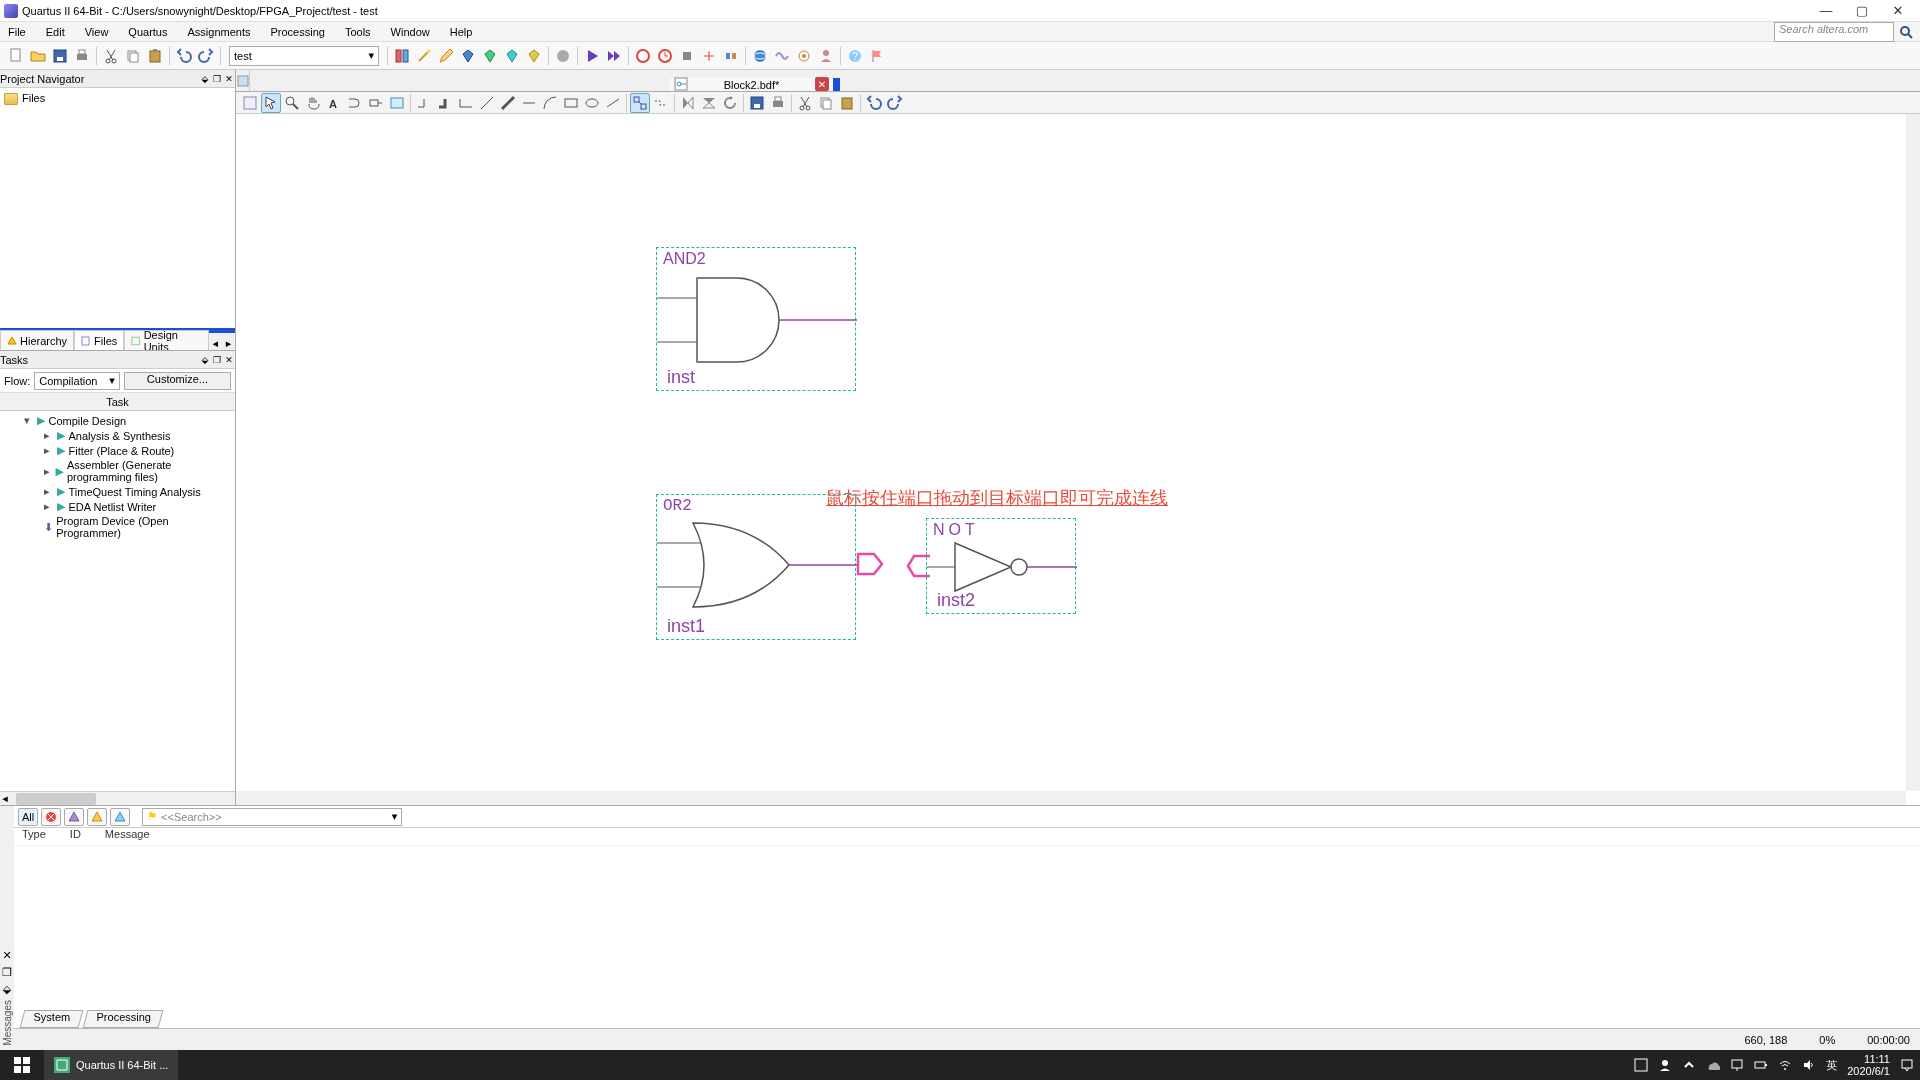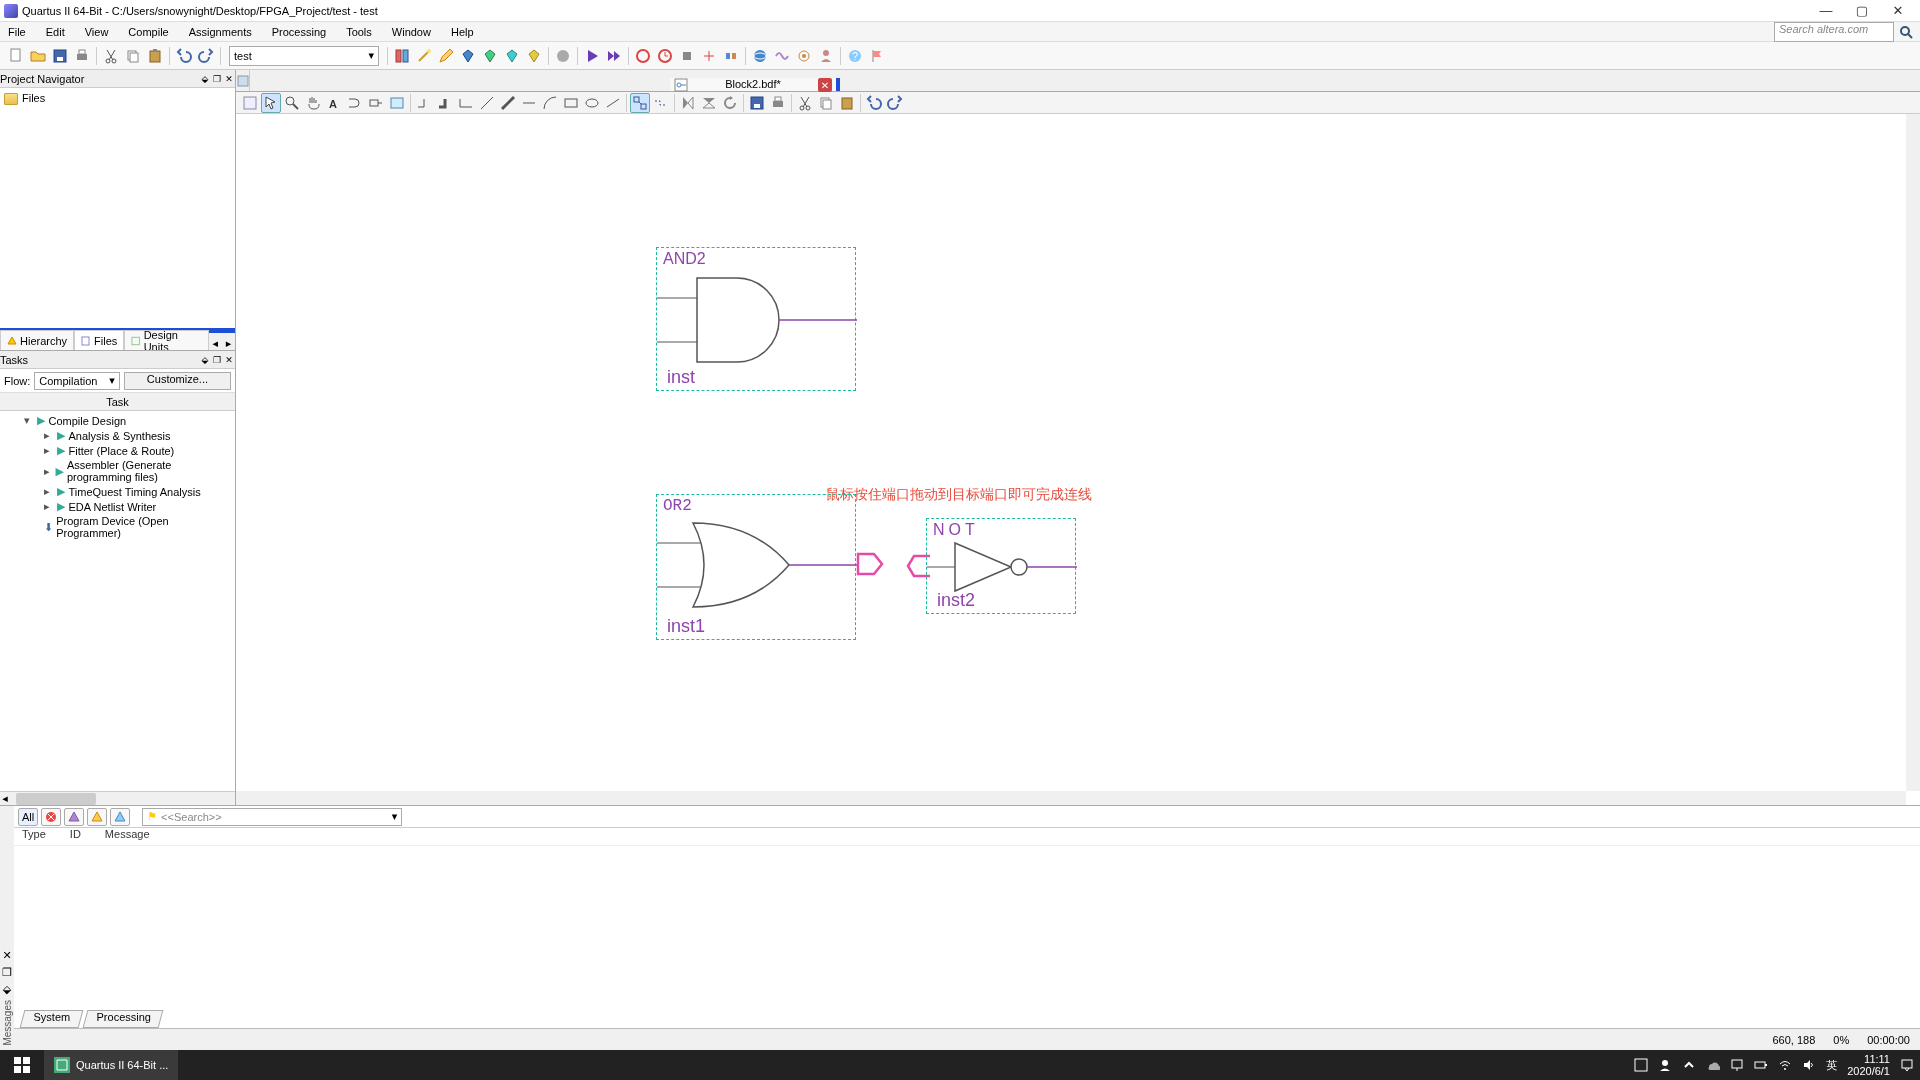--- a/index.html
+++ b/index.html
@@ -35,45 +35,45 @@
 .custbtn { height:18px; border:1px solid #aaa; background:#f0f0f0; padding:0 22px; cursor:pointer; }
 .taskhdr { height:18px; background:#f0f0f0; text-align:center; line-height:18px; border-bottom:1px solid #ccc; }
 .tasktree { flex:1; overflow:auto; background:#fff; padding:2px 0; }
 .tnode { padding:1px 0 1px 14px; display:flex; align-items:center; gap:3px; cursor:pointer; }
 .tnode .tog{width:10px;display:inline-block;color:#555;}
 .tnode .play{color:#3a9;}
 .hscroll{height:14px;background:#f0f0f0;border-top:1px solid #ccc;display:flex;align-items:center;}
 .hscroll .thumb{height:12px;width:80px;background:#ccc;border-radius:2px;margin-left:6px;}
 .center { flex:1; display:flex; flex-direction:column; background:#fff; }
 .doctabs { height:22px; background:#f0f0f0; display:flex; align-items:stretch; border-bottom:1px solid #aaa; }
-.doctab { width:170px;border-right:4px solid #1d4ed8;background:#f8f8f8;display:flex;align-items:flex-start;justify-content:center;position:relative;margin-top:8px;}
+.doctab { width:170px;border-right:7px solid #1d4ed8;background:#f8f8f8;display:flex;align-items:flex-end;justify-content:center;position:relative;margin-top:8px;}
 .doctab .dticon{position:absolute;left:4px;width:14px;height:14px;}
 .doctab .dtclose{position:absolute;right:4px;width:14px;height:14px;background:#c44;color:#fff;display:flex;align-items:center;justify-content:center;border-radius:2px;cursor:pointer;font-size:10px;}
 .doctabs-gap{width:420px;}
 .edittools { height:22px; background:#f4f4f4; display:flex; align-items:center; padding:0 4px; gap:1px; border-bottom:1px solid #ccc; }
 .canvas-wrap{flex:1;position:relative;overflow:hidden;}
 .canvas{position:absolute;left:0;top:0;right:0;bottom:14px;background:#fff;overflow:hidden;}
 .dotgrid{position:absolute;inset:0;background-image:radial-gradient(#ccc 0.6px,transparent 0.6px);background-size:20px 20px;}
 .gate-box{position:absolute;border:1px dashed #1abc9c;}
 .gate-label{position:absolute;color:#8e44ad;font-size:16px;font-family:Arial;}
 .gate-inst{position:absolute;color:#8e44ad;font-size:18px;font-family:Arial;}
-.redtext{position:absolute;color:#e74c3c;font-size:14px;}
+.redtext{position:absolute;color:#e74c3c;font-size:18px;text-decoration:underline;}
 .msgpanel { height:245px; display:flex; border-top:1px solid #aaa; background:#fff; }
 .msgside{width:14px;background:#f0f0f0;display:flex;flex-direction:column;align-items:center;justify-content:flex-end;gap:4px;}
 .msgside .vtxt{writing-mode:vertical-rl;transform:rotate(180deg);font-size:10px;color:#555;margin-bottom:4px;}
 .msgmain{flex:1;display:flex;flex-direction:column;}
 .msgfilters{height:22px;display:flex;align-items:center;padding:0 4px;gap:3px;border-bottom:1px solid #ccc;}
 .fbtn{height:18px;min-width:20px;border:1px solid #aaa;border-radius:2px;display:flex;align-items:center;justify-content:center;padding:0 3px;cursor:pointer;background:#f8f8f8;}
 .msgsearch{flex:0 0 260px;height:18px;border:1px solid #aaa;background:#fff;display:flex;align-items:center;padding:0 4px;gap:4px;}
 .msgcols{height:18px;display:flex;padding:0 8px;gap:24px;font-family:Consolas,monospace;color:#333;border-bottom:1px solid #eee;}
 .msgbody{flex:1;overflow:auto;}
 .msgtabs{height:20px;display:flex;align-items:flex-end;padding-left:8px;}
 .mtab{height:18px;padding:0 10px;border:1px solid #aaa;border-top-left-radius:0;border-top-right-radius:0;background:#f4f4f4;cursor:pointer;position:relative;transform:skewX(-15deg);margin-right:4px;}
 .mtab span{display:block;transform:skewX(15deg);}
-.statusbar{height:22px;display:flex;align-items:center;justify-content:flex-end;padding:0 10px;gap:18px;background:#f0f0f0;border-top:1px solid #bbb;}
+.statusbar{height:22px;display:flex;align-items:center;justify-content:flex-end;padding:0 10px;gap:32px;background:#f0f0f0;border-top:1px solid #bbb;}
 .taskbar { height:30px; background:#222; display:flex; align-items:center; color:#fff; position:fixed; bottom:0; left:0; right:0; }
 .winstart{width:44px;height:100%;display:flex;align-items:center;justify-content:center;cursor:pointer;}
 .tbapp{height:100%;padding:0 10px;display:flex;align-items:center;gap:6px;background:#3a3a3a;cursor:pointer;}
 .tray{margin-left:auto;display:flex;align-items:center;height:100%;padding:0 6px;gap:10px;}
 .tray .clk{display:flex;flex-direction:column;align-items:flex-end;line-height:1.1;font-size:11px;}
 .trayicon{width:14px;height:14px;}
 .vscroll{position:absolute;right:0;top:0;bottom:14px;width:14px;background:#f0f0f0;}
 .canvas-hscroll{position:absolute;left:0;right:14px;bottom:0;height:14px;background:#f0f0f0;}
 </style>
 </head>
@@ -84,21 +84,21 @@
   <div class="title">Quartus II 64-Bit - C:/Users/snowynight/Desktop/FPGA_Project/test - test</div>
   <div class="winbtn">—</div>
   <div class="winbtn">▢</div>
   <div class="winbtn">✕</div>
 </div>
 
 <div class="menubar">
   <span>File</span>
   <span>Edit</span>
   <span>View</span>
-  <span>Compile</span>
+  <span>Quartus</span>
   <span>Assignments</span>
   <span>Processing</span>
   <span>Tools</span>
   <span>Window</span>
   <span>Help</span>
   <div class="search-wrap">
     <div class="search">Search altera.com</div>
     <div class="tbtn">
         <svg viewBox="0 0 16 16">
           <circle cx="7" cy="7" r="4" fill="none" stroke="#357" stroke-width="2"></circle>

